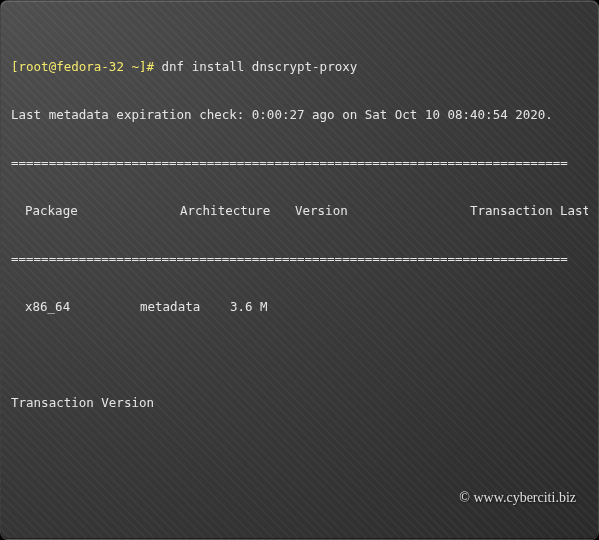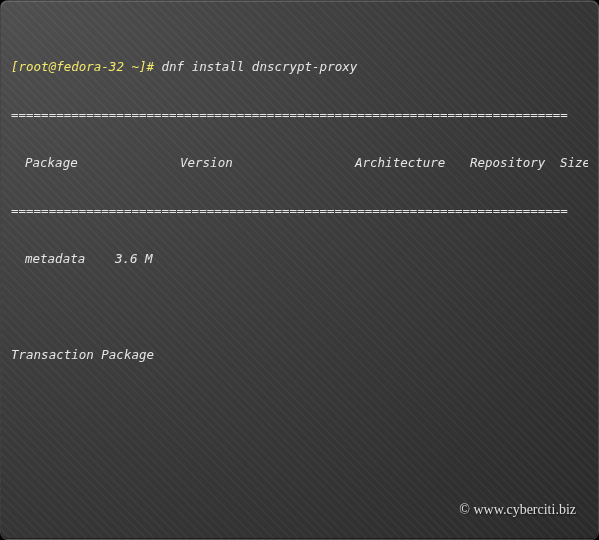--- a/index.html
+++ b/index.html
@@ -25,60 +25,62 @@
   .term {
     position: absolute;
     top: 10px;
     right: 10px;
     bottom: 10px;
     left: 10px;
     color: #e6e6e6;
     white-space: pre;
     overflow: hidden;
   }
-  .row { display: block; font-style: italic; }
+  .row { display: block; }
   .y { color: #f4e86d; } 
   .grp { color: #77e24e; font-weight: bold; } 
   .hr   { letter-spacing: 0; }
   .cols { display: flex; }
   .cell { flex: 0 0 auto; }
   .wm {
     position: absolute;
     right: 22px;
-    bottom: 20px;
+    bottom: 32px;
     color: rgba(255,255,255,0.85);
     font-family: Georgia, serif;
     font-size: 14px;
     text-shadow: 1px 1px 2px rgba(0,0,0,.7);
   }
 </style>
 </head>
 <body>
 
 <div class="frame">
   <div class="term">
 
     <span class="row"><span class="y">[<span>root</span>@<span>fedora-32</span> <span>~</span>]<span>#</span></span> <span>dnf install dnscrypt-proxy</span></span>
+    <span class="row">Last metadata expiration check: 0:00:27 ago on Sat Oct 10 08:40:54 2020.</span>
     <span class="row hr">==========================================================================</span>
     <span class="row cols">
       <span class="cell" style="width:14px"> </span>
       <span class="cell" style="width:155px">Package</span>
+      <span class="cell" style="width:115px">Architecture</span>
       <span class="cell" style="width:175px">Version</span>
-      <span class="cell" style="width:115px">Architecture</span>
-      <span class="cell" style="width:90px">Repository</span>
-      <span class="cell">Size</span>
+      <span class="cell" style="width:90px">Transaction</span>
+      <span class="cell">Last</span>
     </span>
     <span class="row hr">==========================================================================</span>
     <span class="row cols">
       <span class="cell" style="width:14px"> </span>
+      <span class="cell" style="width:115px">x86_64</span>
       <span class="cell" style="width:90px">metadata</span>
       <span class="cell">3.6 M</span>
     </span>
     <span class="row"> </span>
-    <span class="row">Transaction Package</span>
+    <span class="row">Transaction Version</span>
     
     
     
     
     
     
     
     
     
     

